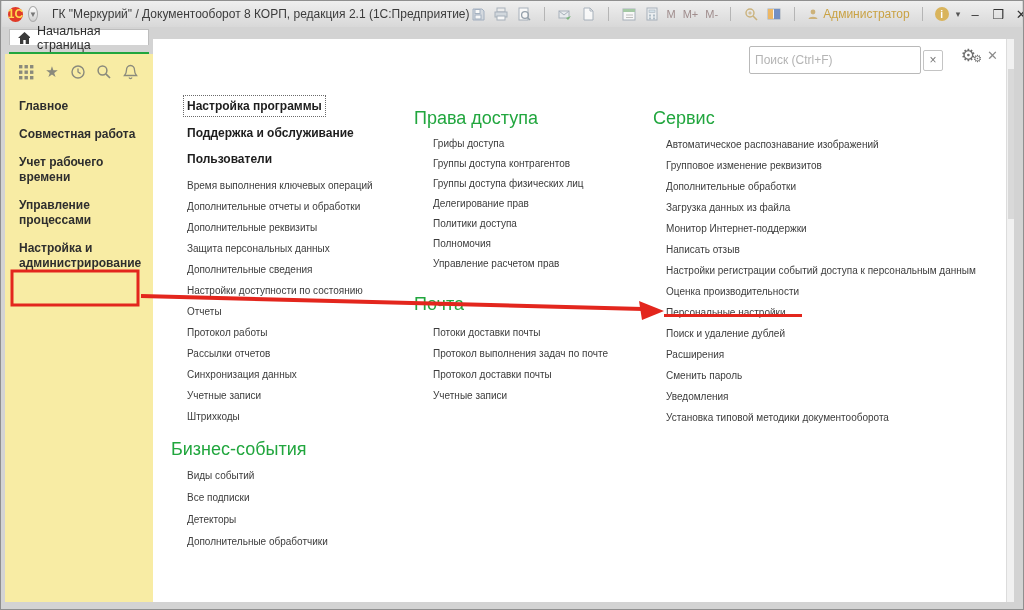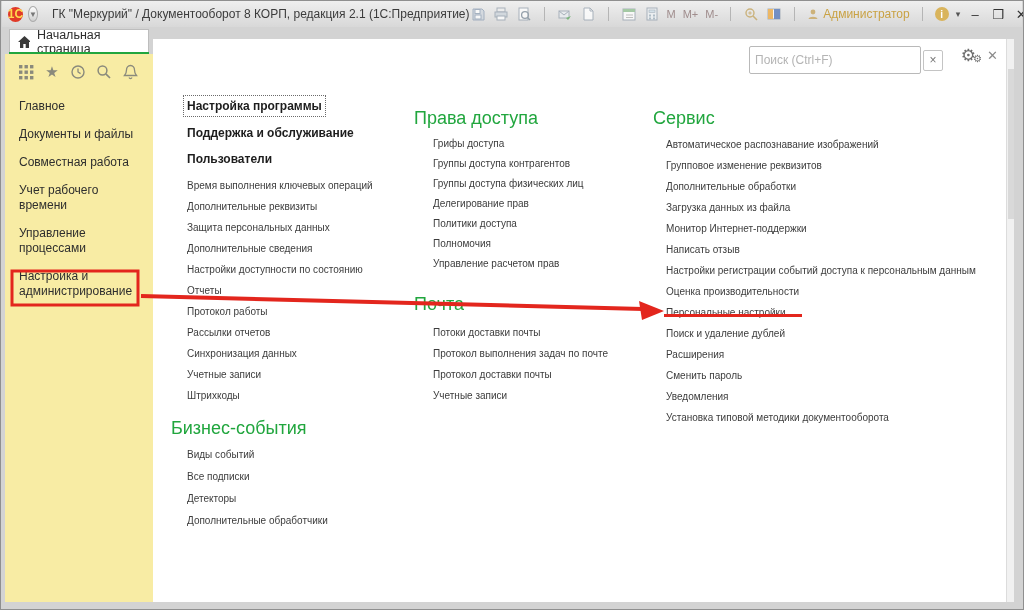--- a/index.html
+++ b/index.html
@@ -22,33 +22,33 @@
   .tb-ico { width:16px; height:16px; display:flex; align-items:center; justify-content:center; opacity:.75; }
   .mem { font-size:11px; color:#a08d8d; letter-spacing:0; }
   .user { display:flex; align-items:center; gap:4px; color:#c9a244; font-size:12px; }
   .info-circ { width:14px; height:14px; border-radius:50%; background:#d9b45c; color:#fff;
     font-size:10px; font-weight:bold; display:flex; align-items:center; justify-content:center; }
   .caret { color:#555; font-size:9px; }
   .winbtn { color:#333; font-size:13px; width:16px; text-align:center; }
 
   
   .tabzone { position:absolute; left:4px; top:26px; width:148px; height:27px; background:#d3d3d3; }
-  .tab { position:absolute; left:4px; top:2px; width:140px; height:25px; background:#fff;
+  .tab { position:absolute; left:4px; top:2px; width:140px; height:16px; background:#fff;
     border:1px solid #bdbdbd; border-bottom:none; display:flex; align-items:center; gap:7px;
     padding-left:8px; font-size:12.5px; color:#2e2e2e; }
   .tab-underline { position:absolute; left:4px; top:25px; width:140px; height:3px; background:#21a63e; }
 
   
   .sidebar { position:absolute; left:4px; top:53px; width:148px; bottom:7px;
     background:#f8eca4; overflow:hidden; }
   .side-icons { display:flex; justify-content:space-between; padding:9px 14px 6px 12px; }
   .side-icons .si { width:18px; height:18px; display:flex; align-items:center;
     justify-content:center; color:#8a8a7c; font-size:15px; }
   .side-items { margin-top:6px; }
-  .side-item { padding:6px 6px 7px 14px; font-size:12px; line-height:15px; color:#2e2e2e; cursor:pointer; }
+  .side-item { padding:6px 6px 7px 14px; font-size:12px; line-height:15px; color:#2e2e2e; cursor:pointer;font-weight:bold; }
 
   
   .main { position:absolute; left:152px; top:38px; right:17px; bottom:7px; background:#fff; }
   .scrolltrack { position:absolute; right:9px; top:38px; bottom:7px; width:8px;
     background:#f1f1f1; border-left:1px solid #dcdcdc; }
   .scrollthumb { position:absolute; left:1px; right:0; top:30px; height:150px; background:#d9d9d9; }
 
   .search-row { position:absolute; top:7px; right:63px; display:flex; align-items:center; }
   .search-input { width:172px; height:28px; border:1px solid #b9b9b9; border-radius:2px;
     font-size:12px; padding:0 5px; color:#444; font-family:"Liberation Sans",sans-serif; }
@@ -228,21 +228,20 @@
       </span>
       <span class="si">
         <svg width="15" height="16">
             <path d="M7.5 1.5c-2.6 0-4 2-4 4.5 0 3-1.2 4.5-2 5.5h12c-.8-1-2-2.5-2-5.5 0-2.5-1.4-4.5-4-4.5z" fill="none" stroke="#8a8a7c" stroke-width="1.3"></path>
             <path d="M6 13.5a1.6 1.6 0 003 0" fill="none" stroke="#8a8a7c" stroke-width="1.2"></path>
           </svg>
       </span>
     </div>
     <div class="side-items">
       <div class="side-item">Главное</div>
-      <div class="side-item">Документы и файлы</div>
       <div class="side-item">Совместная работа</div>
       <div class="side-item">Учет рабочего времени</div>
       <div class="side-item">Управление процессами</div>
       <div class="side-item">Настройка и администрирование</div>
     </div>
   </div>
 
   <div class="main">
 
     <div class="search-row">
@@ -253,20 +252,21 @@
     <div class="panel-close">✕</div>
 
     <div class="col col1">
       <div class="feat">
         <div class="feat-item"><span class="focusbox">Настройка программы</span></div>
         <div class="feat-item">Поддержка и обслуживание</div>
         <div class="feat-item">Пользователи</div>
       </div>
       <div class="links">
         <div class="link">Время выполнения ключевых операций</div>
+        <div class="link">Дополнительные отчеты и обработки</div>
         <div class="link">Дополнительные реквизиты</div>
         <div class="link">Защита персональных данных</div>
         <div class="link">Дополнительные сведения</div>
         <div class="link">Настройки доступности по состоянию</div>
         <div class="link">Отчеты</div>
         <div class="link">Протокол работы</div>
         <div class="link">Рассылки отчетов</div>
         <div class="link">Синхронизация данных</div>
         <div class="link">Учетные записи</div>
         <div class="link">Штрихкоды</div>

